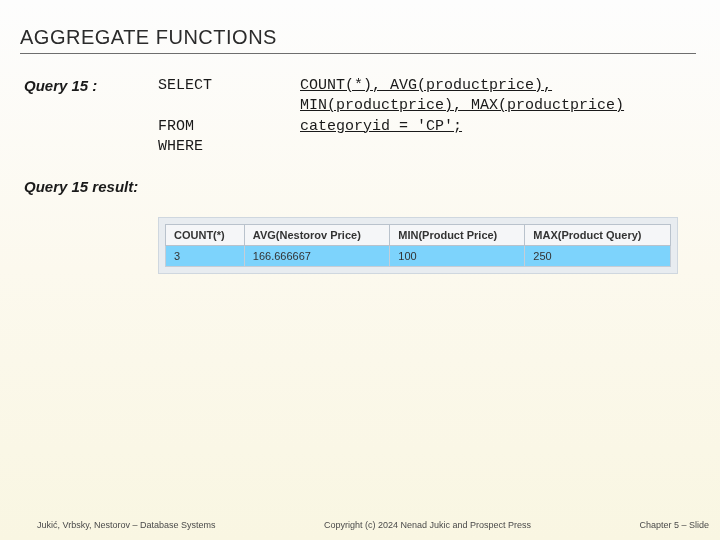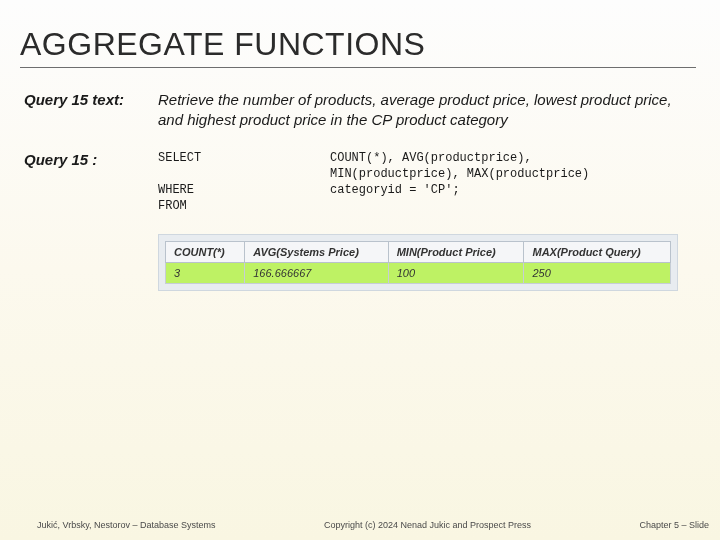--- a/index.html
+++ b/index.html
@@ -8,21 +8,21 @@
     background: linear-gradient(to bottom, #fdfdfd 0%, #fcf9ee 50%, #f9f6e2 100%);
     font-family: Arial, Helvetica, sans-serif;
     color: #1a1a1a;
     position: relative;
     overflow: hidden;
   }
   .slide {
     padding: 26px 24px 0 24px;
   }
   .title {
-    font-size: 32px;
+    font-size: 20px;
     font-weight: 400;
     letter-spacing: 0.5px;
     color: #2b2b2b;
     padding-bottom: 4px;
     border-bottom: 1.5px solid #6e6e6e;
     margin-bottom: 22px;
     margin-left: -4px;
   }
   .row {
     display: flex;
@@ -38,49 +38,48 @@
     padding-right: 4px;
   }
   .desc {
     font-style: italic;
     font-size: 15px;
     flex: 1;
   }
   .sql {
     display: flex;
     font-family: "Courier New", monospace;
-    font-size: 12px;
+    font-size: 15px;
     line-height: 1.35;
     flex: 1;
-    gap: 30px;
   }
   .sql-kws {
     width: 142px;
     flex: 0 0 142px;
   }
   .sql-args {
     flex: 1;
+    text-decoration: underline;
   }
   .result-row {
     margin-top: 6px;
   }
   .result-table-wrap {
     margin-left: 134px;
     margin-top: 4px;
     background: #e8ecf0;
     border: 1px solid #cfd7df;
     padding: 6px;
     width: 520px;
   }
   table.result {
     border-collapse: collapse;
     width: 100%;
-    background: #bef264;
+    background: #7dd3fc;
     font-size: 11px;
-    font-style: italic;
   }
   table.result th {
     background: #f5f6f8;
     border: 1px solid #b9c2cc;
     padding: 4px 8px;
     text-align: left;
     font-weight: bold;
     color: #333;
   }
   table.result td {
@@ -101,49 +100,48 @@
     padding: 0 24px;
   }
 </style>
 </head>
 <body>
 
 <div class="slide">
 
   <h1 class="title">AGGREGATE FUNCTIONS</h1>
 
-  <div class="row">
-    <div class="label">Query 15 text:</div>
-    <div class="desc">Retrieve the number of products, average product price, lowest product price, and highest product price in the CP product category</div>
-  </div>
 
   <div class="row">
     <div class="label">Query 15 :</div>
     <div class="sql">
       <div class="sql-kws">
         <div>SELECT</div>
         <div>&nbsp;</div>
+        <div>FROM</div>
         <div>WHERE</div>
-        <div>FROM</div>
       </div>
       <div class="sql-args">
         <div>COUNT(*), AVG(productprice),</div>
         <div>MIN(productprice), MAX(productprice)</div>
         <div>categoryid = 'CP';</div>
       </div>
     </div>
   </div>
 
+  <div class="row result-row">
+    <div class="label">Query 15 result:</div>
+  </div>
 
   <div class="result-table-wrap">
     <table class="result">
       <thead>
         <tr>
           <th>COUNT(*)</th>
-          <th>AVG(Systems Price)</th>
+          <th>AVG(Nestorov Price)</th>
           <th>MIN(Product Price)</th>
           <th>MAX(Product Query)</th>
         </tr>
       </thead>
       <tbody>
         <tr>
           <td>3</td>
           <td>166.666667</td>
           <td>100</td>
           <td>250</td>

